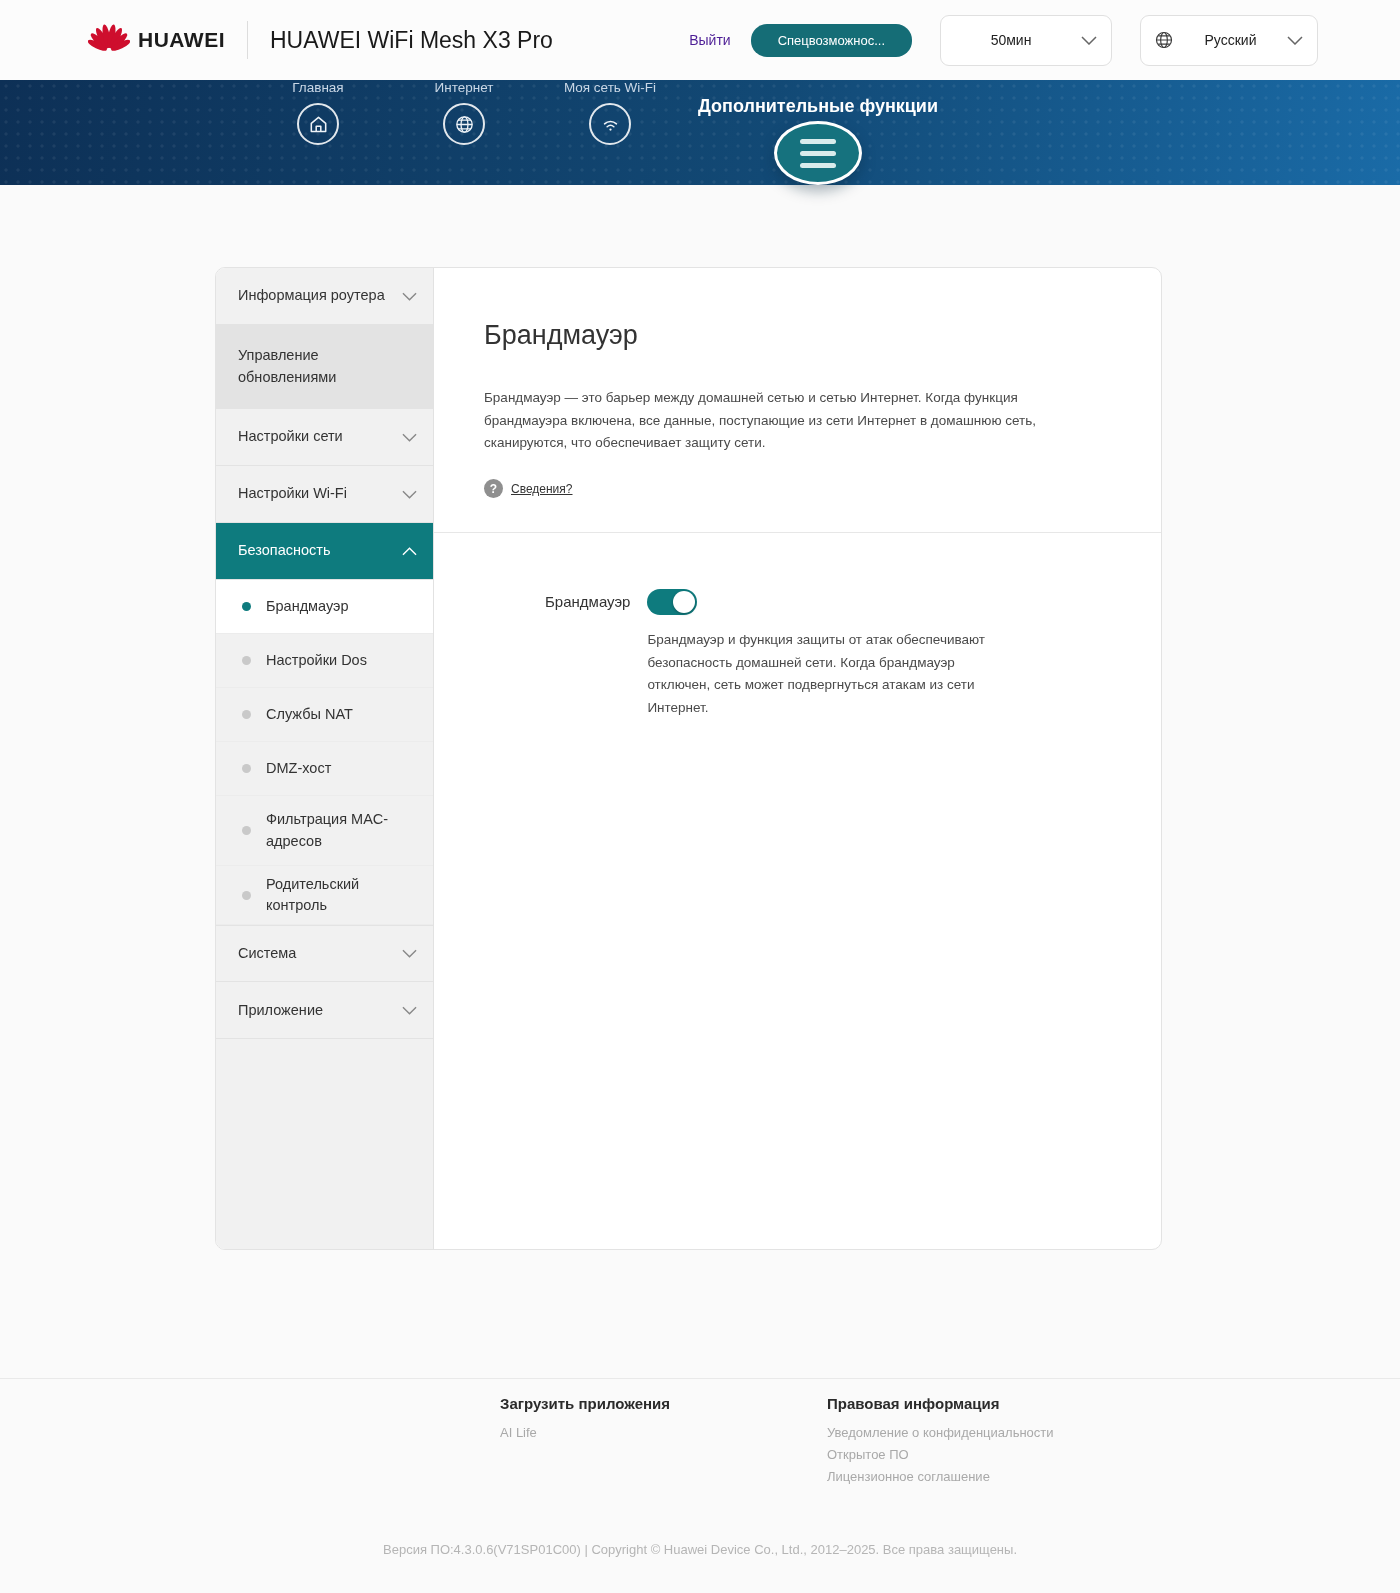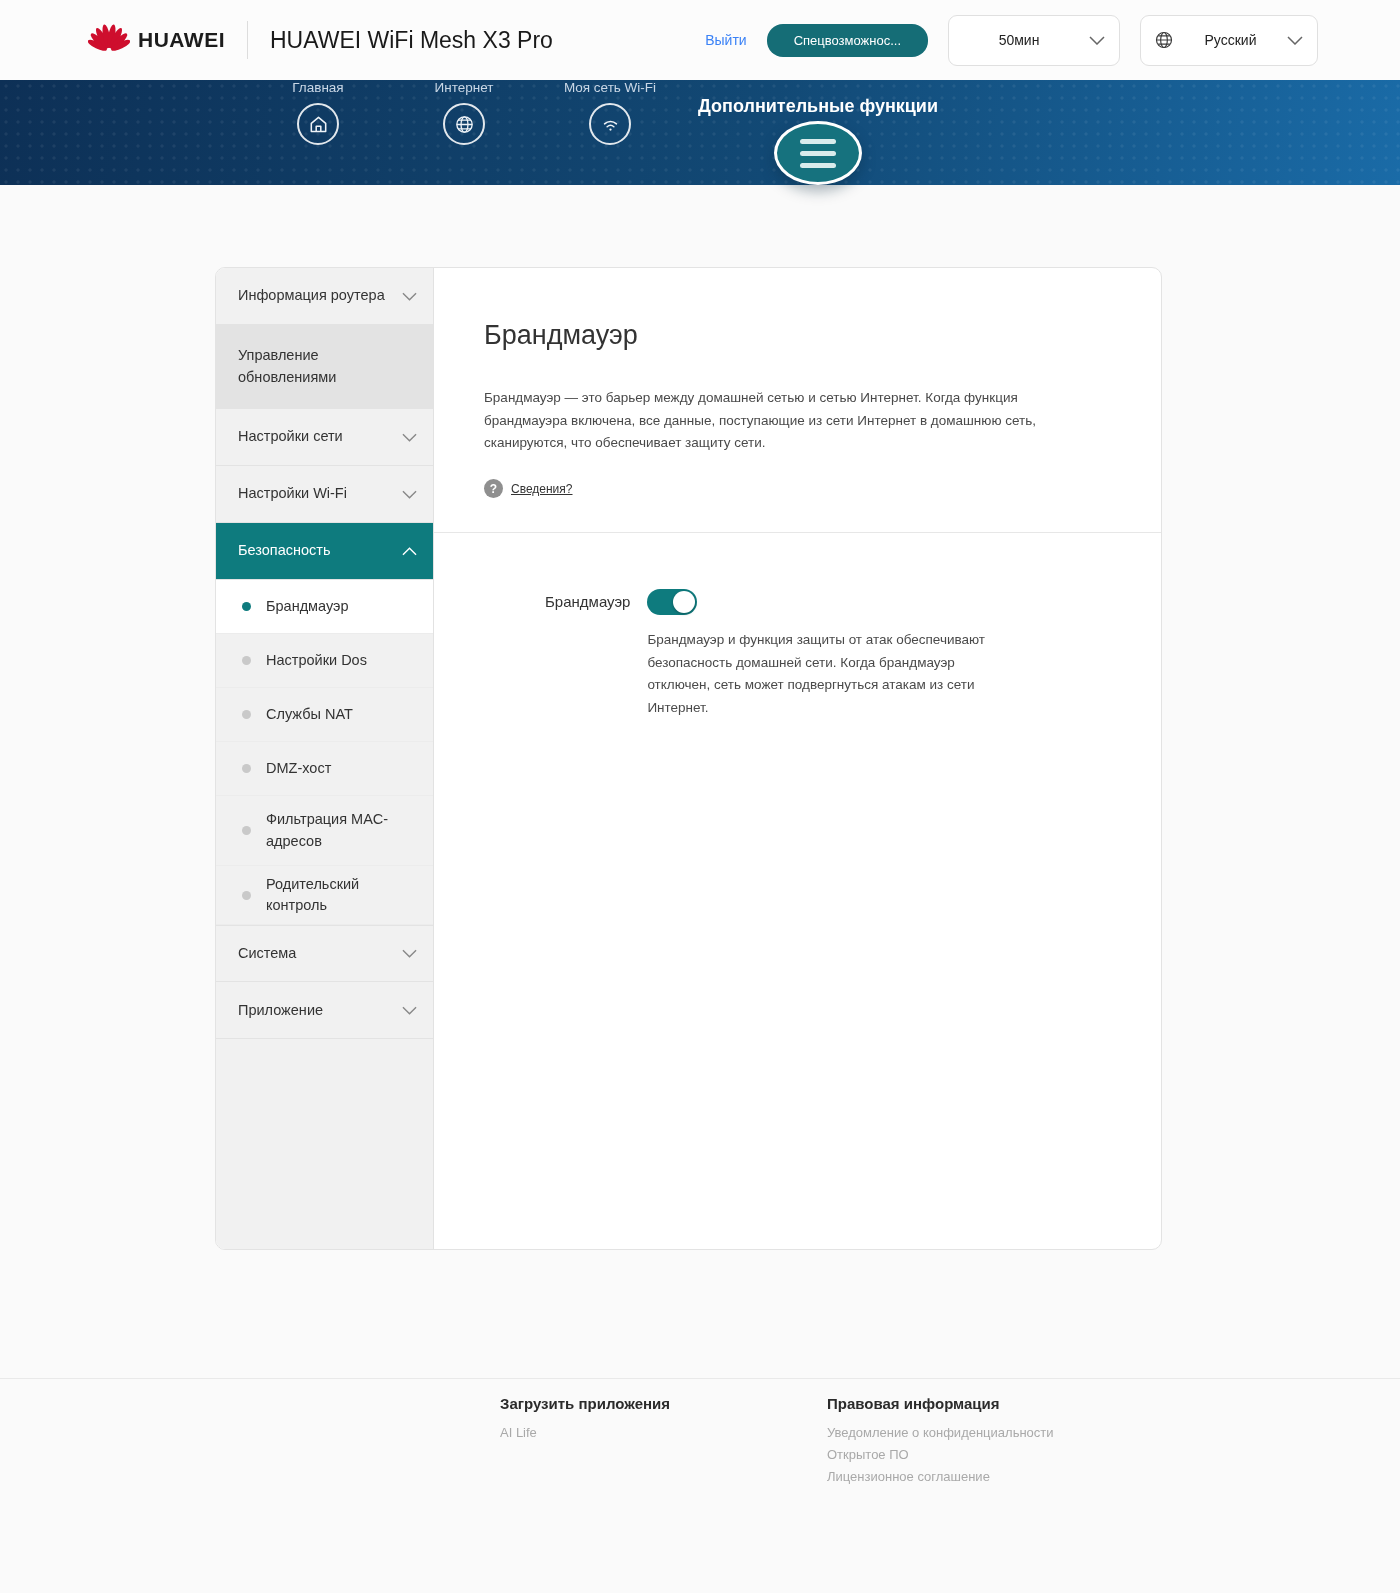--- a/index.html
+++ b/index.html
@@ -14,29 +14,29 @@
   .header {
     height: 80px; background: #fcfcfc;
     display: flex; align-items: center;
     padding: 0 82px 0 88px;
   }
   .brand-wrap { display: flex; align-items: center; }
   .brand-text { font-size: 21px; font-weight: 700; color: #1c1c1c; letter-spacing: 0.5px; margin-left: 8px; }
   .header-divider { width: 1px; height: 38px; background: #ddd; margin: 0 22px; }
   .product-title { font-size: 23px; color: #1a1a1a; font-weight: 400; }
   .header-right { margin-left: auto; display: flex; align-items: center; gap: 20px; }
-  .logout-link { font-size: 14px; color: #3b82f6; cursor: pointer; }
+  .logout-link { font-size: 14px; color: #4c1d95; cursor: pointer; }
   .accessibility-btn {
     background: #156d76; color: #fff; border: none; cursor: pointer;
     font-size: 13px; padding: 9px 27px; border-radius: 16px;
     font-family: inherit; white-space: nowrap;
   }
   .select-box {
     height: 51px; background: #fff; border: 1px solid #e0e0e0; border-radius: 9px;
-    display: flex; align-items: center; cursor: pointer; position: relative;
+    display: flex; align-items: center; cursor: pointer; position: relative; margin-left: 8px;
   }
   .select-box.timeout { width: 172px; }
   .select-box.language { width: 178px; }
   .select-value { flex: 1; text-align: center; font-size: 14px; color: #222; }
   .select-chevron { margin-right: 14px; flex-shrink: 0; }
   .globe-glyph { margin-left: 13px; flex-shrink: 0; }
 
   
   .navbar {
     position: relative; height: 105px;
@@ -354,13 +354,14 @@
     </div>
     <div class="footer-col legal">
       <h4>Правовая информация</h4>
       <div class="footer-links">
         <span class="footer-link">Уведомление о конфиденциальности</span>
         <span class="footer-link">Открытое ПО</span>
         <span class="footer-link">Лицензионное соглашение</span>
       </div>
     </div>
   </div>
+  <div class="copyright">Версия ПО:4.3.0.6(V71SP01C00) | Copyright © Huawei Device Co., Ltd., 2012–2025. Все права защищены.</div>
 </div>
 
 </body></html>

